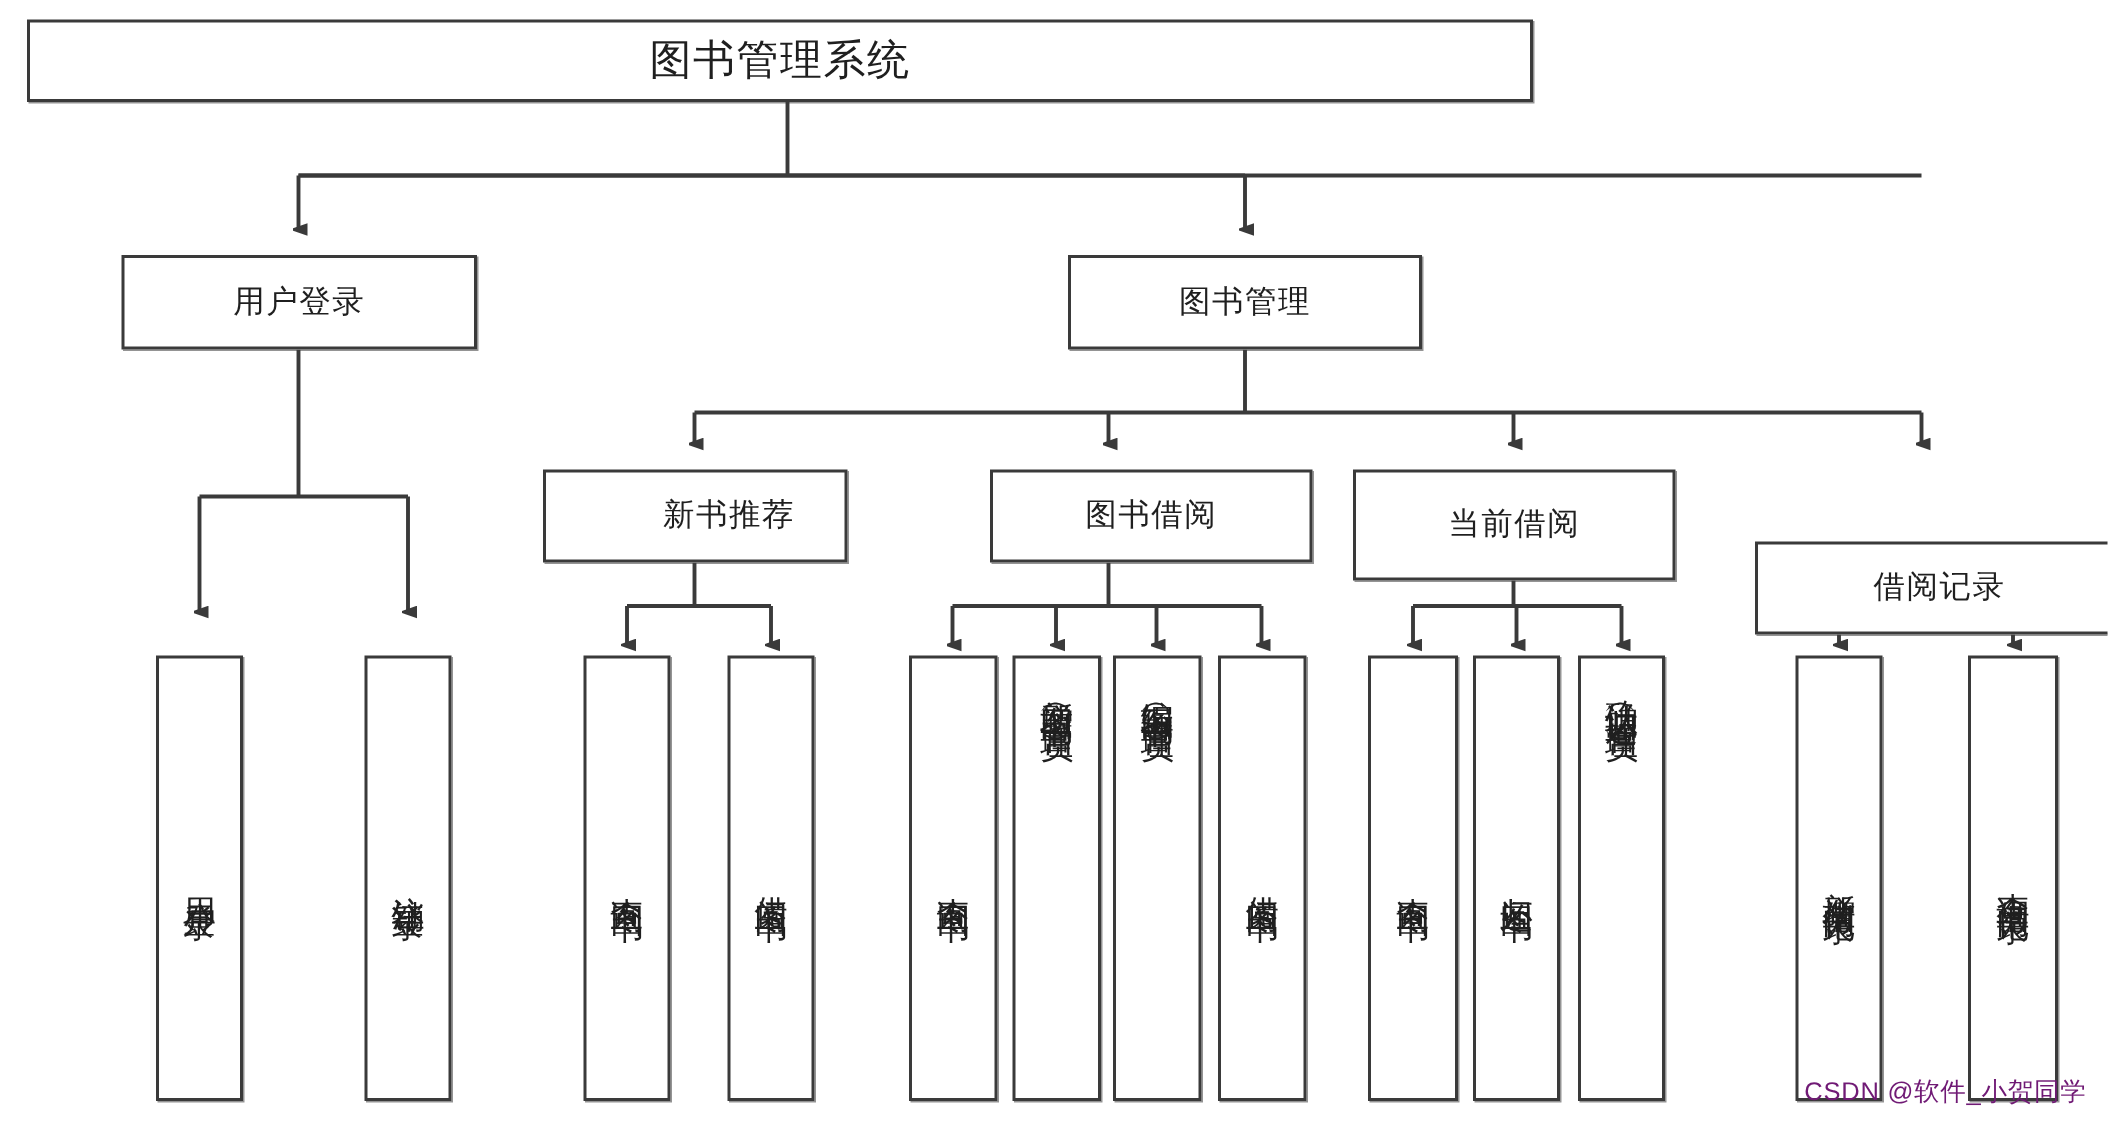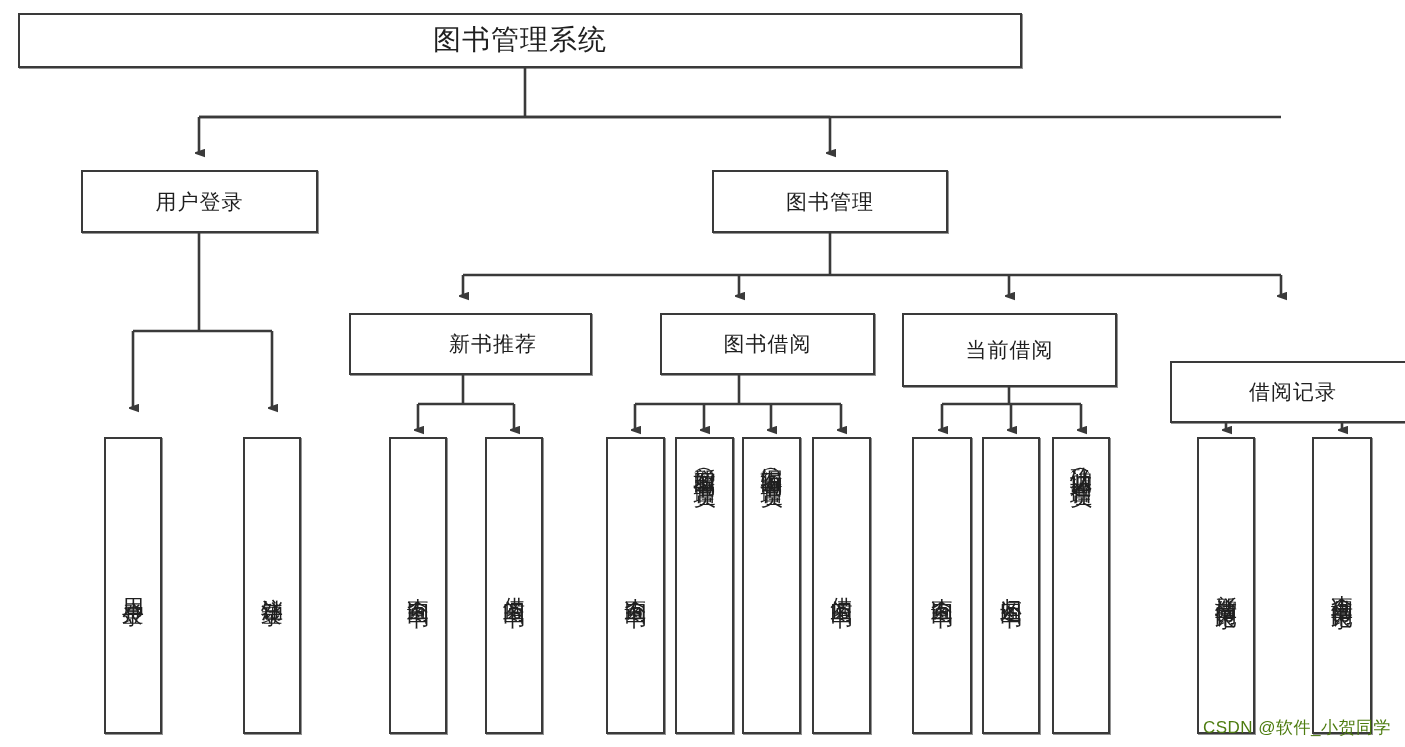--- a/index.html
+++ b/index.html
@@ -66,21 +66,21 @@
   }
   .node.leaf.center {
     align-items: center;
     padding-top: 0;
   }
   #watermark {
     position: absolute;
     right: 14px;
     bottom: 8px;
     font-size: 17px;
-    color: #4d7c0f;
+    color: #701a75;
     letter-spacing: 0.5px;
     white-space: nowrap;
     user-select: none;
   }
 </style>
 </head>
 <body>
 
 <div id="diagram-canvas">
 
@@ -139,21 +139,21 @@
     <span class="label">图书管理系统</span>
   </div>
 
   <div class="node" style="left:81px; top:170px; width:237px; height:63px;">
     <span class="label">用户登录</span>
   </div>
   <div class="node" style="left:712px; top:170px; width:236px; height:63px;">
     <span class="label">图书管理</span>
   </div>
 
-  <div class="node" style="left:349px; top:313px; width:243px; height:62px;padding-left:45px;">
+  <div class="node" style="left:362px; top:313px; width:203px; height:62px;padding-left:45px;">
     <span class="label">新书推荐</span>
   </div>
   <div class="node" style="left:660px; top:313px; width:215px; height:62px;">
     <span class="label">图书借阅</span>
   </div>
   <div class="node" style="left:902px; top:313px; width:215px; height:74px;">
     <span class="label">当前借阅</span>
   </div>
   <div class="node" style="left:1170px; top:313px; width:246px; height:62px;margin-top:48px;">
     <span class="label">借阅记录</span>

